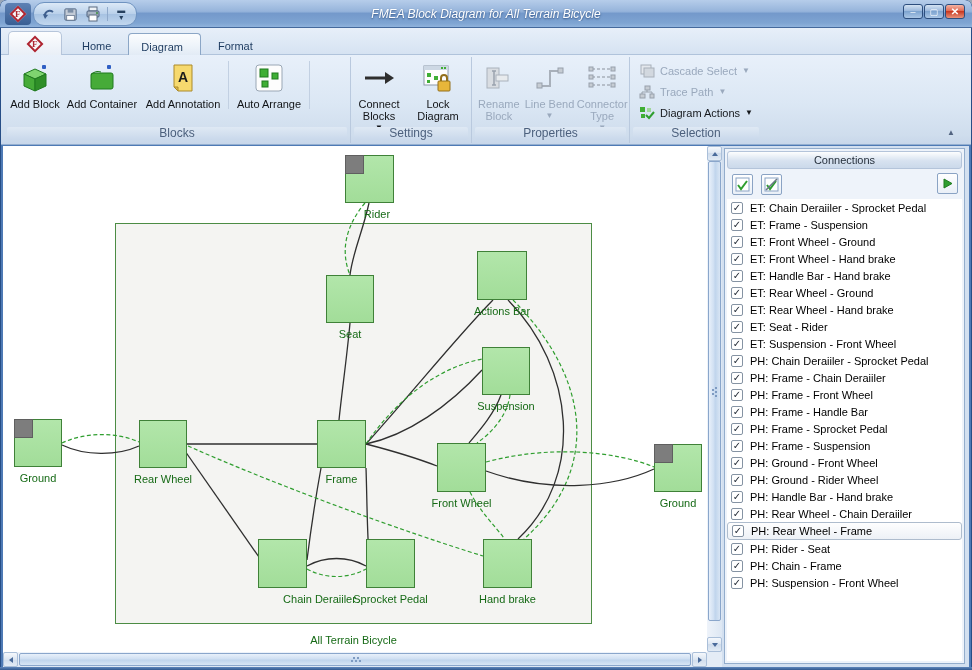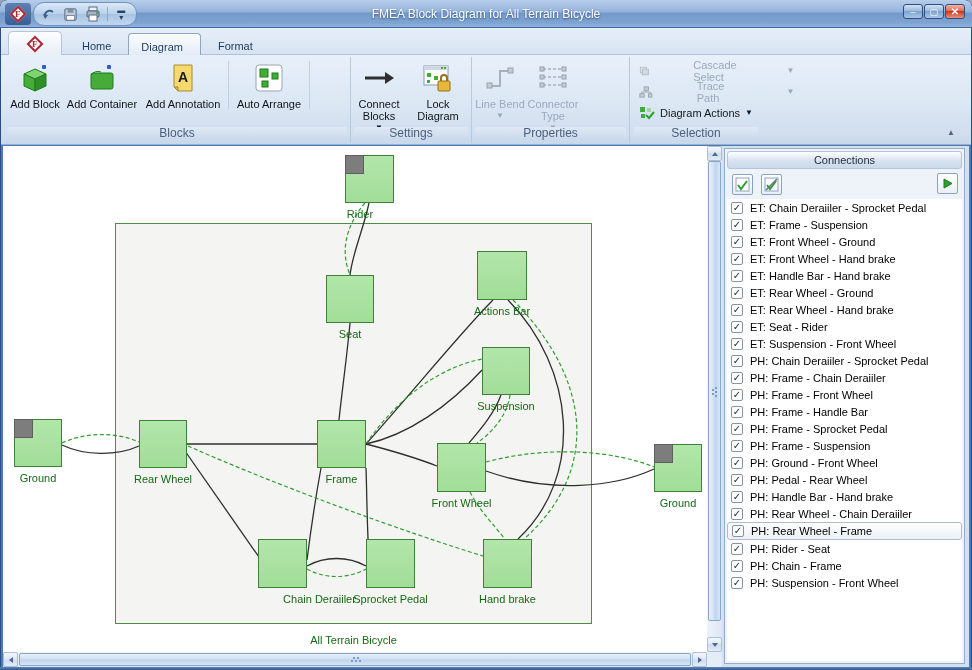--- a/index.html
+++ b/index.html
@@ -5,21 +5,21 @@
   html,body{margin:0;padding:0;background:#9aa7b8;}
   *{box-sizing:border-box;}
   .window{position:relative;width:972px;height:670px;font-family:"Liberation Sans",sans-serif;
     background:#4e7ab5;border-radius:7px 7px 0 0;overflow:hidden;
     box-shadow:inset 0 0 0 1px #274e86;}
   
   .titlebar{position:absolute;left:0;top:0;right:0;height:28px;border-radius:7px 7px 0 0;
     background:linear-gradient(#b6cdea 0%,#96b4db 42%,#7499cb 50%,#7ea4d2 85%,#8fb2dc 100%);
     border-bottom:1px solid #44699c;}
   .title{position:absolute;left:160px;right:160px;top:7px;text-align:center;font-size:12px;color:#fff;
-    text-shadow:0 1px 2px #30507f;white-space:nowrap;overflow:hidden;}
+    text-shadow:0 1px 2px #30507f;white-space:nowrap;overflow:hidden;font-style:italic;}
   .applogo{position:absolute;left:5px;top:3px;width:26px;height:22px;border-radius:4px;
     background:linear-gradient(#5d81b4,#39movie5f94);display:flex;align-items:center;justify-content:center;}
   .applogo{background:linear-gradient(#5d81b4,#395f94);}
   .diamond{width:12px;height:12px;background:#f5f6f8;border:2px solid #ae2430;transform:rotate(45deg);
     display:flex;align-items:center;justify-content:center;}
   .diamond b{transform:rotate(-45deg);font-size:9px;color:#ae2430;font-family:"Liberation Serif",serif;}
   .qat{position:absolute;left:33px;top:2px;height:24px;width:104px;padding:0 5px;
     background:linear-gradient(#dce9f7,#b9d0ea 50%,#a6c2e2 50%,#c2d7ee);
     border:1px solid #6f93c0;border-radius:11px;display:flex;align-items:center;gap:3px;}
   .qbtn{width:22px;height:20px;border:none;background:transparent;padding:1px;display:flex;align-items:center;justify-content:center;}
@@ -51,21 +51,21 @@
   .bigbtn{display:flex;flex-direction:column;align-items:center;justify-content:flex-start;
     padding:3px 1px 0 1px;font-size:11px;color:#121417;text-align:center;line-height:12px;
     background:transparent;border:none;}
   .bigbtn .ic{width:34px;height:34px;margin-bottom:3px;flex:none;}
   .bigbtn.disabled{color:#9aa9bd;}
   .rsep{width:1px;background:#c2d0e2;margin:3px 2px 18px 2px;}
   .dd{font-size:8px;color:inherit;vertical-align:1px;}
   .smallcol{display:flex;flex-direction:column;padding-top:2px;}
   .smallrow{display:flex;align-items:center;gap:5px;height:21px;padding:0 7px;font-size:11px;
     color:#15181c;background:transparent;border:none;text-align:left;}
-  .smallrow.disabled{color:#9aa9bd;gap:44px;}
+  .smallrow.disabled{color:#9aa9bd;}
   .collapse{position:absolute;right:10px;bottom:6px;font-size:8px;color:#52priv6480;color:#526480;background:none;border:none;}
   
   .main{position:absolute;top:146px;left:3px;width:966px;height:521px;background:#d3e0f0;}
   .canvas{position:absolute;left:0;top:0;width:704px;height:506px;background:#fff;overflow:hidden;}
   .container-box{position:absolute;background:#f4f4f2;border:1px solid #4c8c44;}
   .canvas svg{position:absolute;left:0;top:0;}
   .blk{position:absolute;background:linear-gradient(#b2e6aa,#a2dd99);border:1px solid #3f8138;}
   .blk .corner{position:absolute;left:-1px;top:-1px;width:19px;height:19px;background:#7d7d7d;border:1px solid #5f5f5f;}
   .blklabel{position:absolute;font-size:11px;color:#166a16;text-align:center;white-space:nowrap;transform:translateX(-50%);}
   .edge-solid{fill:none;stroke:#2f2f2f;stroke-width:1.3;}
@@ -226,20 +226,28 @@
           <rect x="6" y="19" width="3" height="3" fill="#3fae35"></rect>
           <rect x="17" y="20" width="12" height="10" rx="1" fill="#e8b63a" stroke="#93701c"></rect>
           <path d="M20,20 v-3 a3,3 0 0 1 6,0 v3" fill="none" stroke="#93701c" stroke-width="2"></path>
         </svg>
         <span>Lock Diagram</span>
       </button>
       <div class="glabel">Settings</div>
     </div>
 
     <div class="rgroup" style="width:158px">
+      <button class="bigbtn disabled" style="width:50px;white-space:normal">
+        <svg class="ic" viewBox="0 0 34 34">
+          <rect x="5" y="7" width="12" height="20" fill="#d9dde2" stroke="#aab2bc"></rect>
+          <rect x="14" y="14" width="12" height="6" fill="#e8ebee" stroke="#aab2bc"></rect>
+          <path d="M10,10 h4 M12,10 v14 M10,24 h4" stroke="#9aa3ae" stroke-width="1.5" fill="none"></path>
+        </svg>
+        <span>Rename Block</span>
+      </button>
       <button class="bigbtn disabled" style="width:52px;white-space:normal">
         <svg class="ic" viewBox="0 0 34 34">
           <polyline points="7,25 17,25 17,10 27,10" fill="none" stroke="#a8b0ba" stroke-width="2"></polyline>
           <rect x="4" y="22" width="5" height="5" fill="#c6ccd3" stroke="#97a0ab"></rect>
           <rect x="25" y="7" width="5" height="5" fill="#c6ccd3" stroke="#97a0ab"></rect>
         </svg>
         <span>Line Bend</span>
         <span class="dd">▼</span>
       </button>
       <button class="bigbtn disabled" style="width:54px;white-space:normal">
@@ -327,21 +335,21 @@
           <path d="M505,154 C572,222 582,330 515,393" class="edge-solid"></path>
           <path d="M510,154 C589,234 597,325 521,393" class="edge-dashed"></path>
           <path d="M483,325 C547,348 612,341 651,323" class="edge-solid"></path>
           <path d="M483,316 C547,299 612,305 651,321" class="edge-dashed"></path>
           <path d="M467,346 C476,364 491,379 501,392" class="edge-dashed"></path>
         </svg>
       <div id="blocks-layer">
           <div class="blk" style="left: 342px; top: 9px; width: 49px; height: 48px;">
             <div class="corner"></div>
           </div>
-          <div class="blklabel" style="left: 357px; top: 62px; text-align: center;">Rider</div>
+          <div class="blklabel" style="left: 374px; top: 62px; text-align: center;">Rider</div>
           <div class="blk" style="left: 323px; top: 129px; width: 48px; height: 48px;"></div>
           <div class="blklabel" style="left: 347px; top: 182px;">Seat</div>
           <div class="blk" style="left: 474px; top: 105px; width: 50px; height: 49px;"></div>
           <div class="blklabel" style="left: 499px; top: 159px;">Actions Bar</div>
           <div class="blk" style="left: 479px; top: 201px; width: 48px; height: 48px;"></div>
           <div class="blklabel" style="left: 503px; top: 254px;">Suspension</div>
           <div class="blk" style="left: 314px; top: 274px; width: 49px; height: 48px;"></div>
           <div class="blklabel" style="left: 338.5px; top: 327px;">Frame</div>
           <div class="blk" style="left: 136px; top: 274px; width: 48px; height: 48px;"></div>
           <div class="blklabel" style="left: 160px; top: 327px;">Rear Wheel</div>
@@ -472,21 +480,21 @@
           <div class="citem">
             <span class="cb">✓</span>
             <span class="clabel">PH: Frame - Suspension</span>
           </div>
           <div class="citem">
             <span class="cb">✓</span>
             <span class="clabel">PH: Ground - Front Wheel</span>
           </div>
           <div class="citem">
             <span class="cb">✓</span>
-            <span class="clabel">PH: Pedal - Rear Wheel</span>
+            <span class="clabel">PH: Ground - Rider Wheel</span>
           </div>
           <div class="citem">
             <span class="cb">✓</span>
             <span class="clabel">PH: Handle Bar - Hand brake</span>
           </div>
           <div class="citem">
             <span class="cb">✓</span>
             <span class="clabel">PH: Rear Wheel - Chain Deraiiler</span>
           </div>
           <div class="citem selected">

